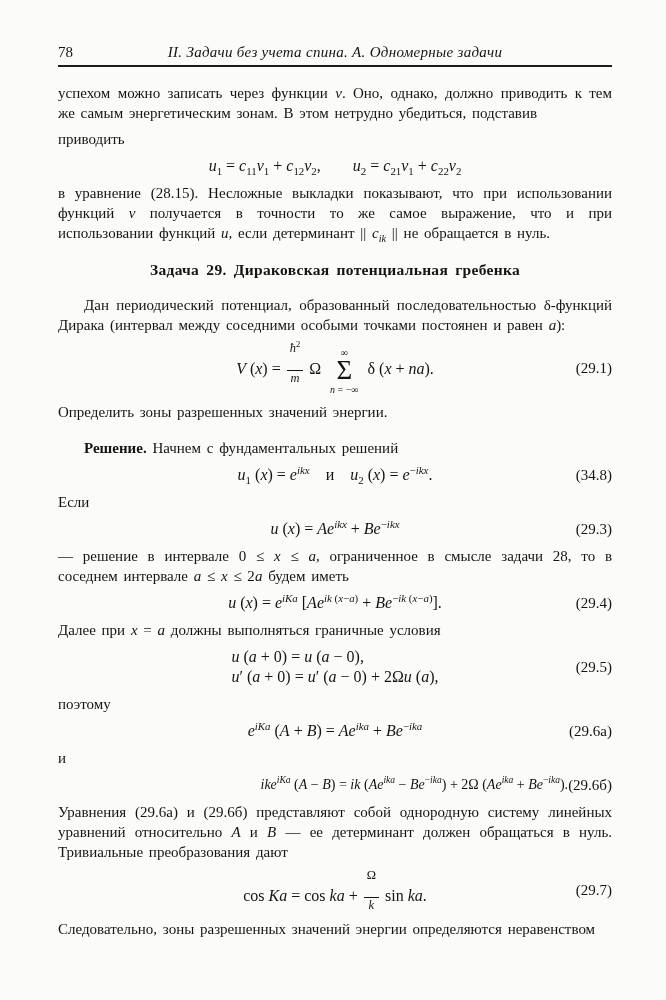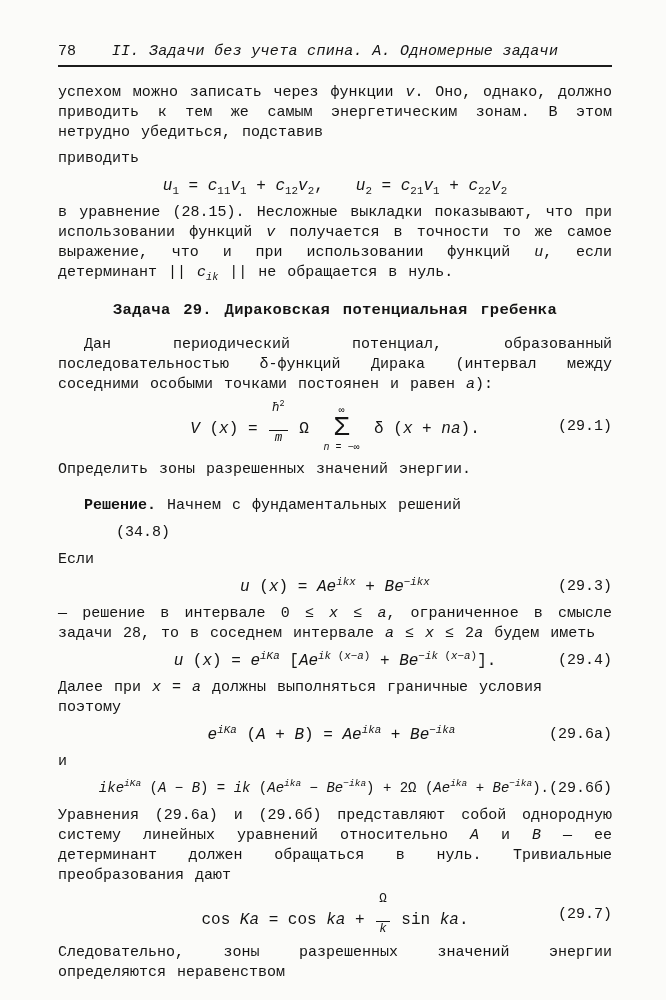--- a/index.html
+++ b/index.html
@@ -2,21 +2,21 @@
 <html lang="ru"><head>
 <meta charset="utf-8">
 <style>
   html, body { margin:0; padding:0; background:#fbfbf9; }
   .page {
     position:relative;
     width:666px; height:1000px;
     box-sizing:border-box;
     background:#fbfbf9;
     color:#141414;
-    font-family:Liberation Mono, monospace;
+    font-family:Liberation Serif, serif;
     font-size:15px;
     line-height:20px;
     padding:42px 54px 0 58px;
     overflow:hidden;
   }
   
   .runhead {
     display:flex; align-items:baseline;
     border-bottom:2px solid #1c1c1c;
     padding-bottom:3px;
@@ -97,20 +97,21 @@
         </span> δ (<i>x</i> + <i>na</i>).</span>
     <span class="eqno">(29.1)</span>
   </div>
 
   <p>Определить зоны разрешенных значений энергии.</p>
 
   <p class="ind mt4"><b class="runin">Решение.</b><span> Начнем с фундаментальных решений</span></p>
 
   <div class="eqrow">
     <span class="eqpad"></span>
+    <span class="eqbody"><i>u</i><sub>1</sub> (<i>x</i>) = <i>e<sup>ikx</sup></i> и <i>u</i><sub>2</sub> (<i>x</i>) = <i>e</i><sup>−<i>ikx</i></sup>.</span>
     <span class="eqno">(34.8)</span>
   </div>
 
   <p>Если</p>
 
   <div class="eqrow">
     <span class="eqpad"></span>
     <span class="eqbody"><i>u</i> (<i>x</i>) = <i>Ae<sup>ikx</sup></i> + <i>Be</i><sup>−<i>ikx</i></sup></span>
     <span class="eqno">(29.3)</span>
   </div>
@@ -118,20 +119,25 @@
   <p>— решение в интервале 0 ≤ <i>x</i> ≤ <i>a</i>, ограниченное в смысле задачи 28, то в соседнем интервале <i>a</i> ≤ <i>x</i> ≤ 2<i>a</i> будем иметь</p>
 
   <div class="eqrow">
     <span class="eqpad"></span>
     <span class="eqbody"><i>u</i> (<i>x</i>) = <i>e<sup>iKa</sup></i> [<i>Ae</i><sup><i>ik</i> (<i>x</i>−<i>a</i>)</sup> + <i>Be</i><sup>−<i>ik</i> (<i>x</i>−<i>a</i>)</sup>].</span>
     <span class="eqno">(29.4)</span>
   </div>
 
   <p>Далее при <i>x</i> = <i>a</i> должны выполняться граничные условия</p>
 
+  <div class="eqrow">
+    <span class="eqpad"></span>
+    <span class="eqbody"><span class="eqstack"><span><i>u</i> (<i>a</i> + 0) = <i>u</i> (<i>a</i> − 0),</span><span><i>u</i>′ (<i>a</i> + 0) = <i>u</i>′ (<i>a</i> − 0) + 2Ω<i>u</i> (<i>a</i>),</span></span></span>
+    <span class="eqno">(29.5)</span>
+  </div>
 
   <p>поэтому</p>
 
   <div class="eqrow">
     <span class="eqpad"></span>
     <span class="eqbody"><i>e<sup>iKa</sup></i> (<i>A</i> + <i>B</i>) = <i>Ae<sup>ika</sup></i> + <i>Be</i><sup>−<i>ika</i></sup></span>
     <span class="eqno">(29.6а)</span>
   </div>
 
   <p>и</p>

